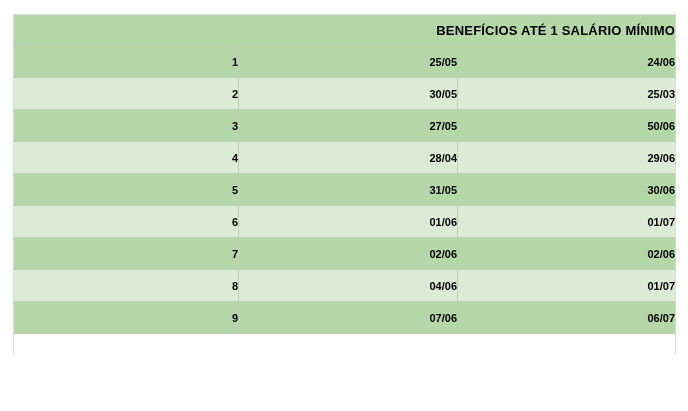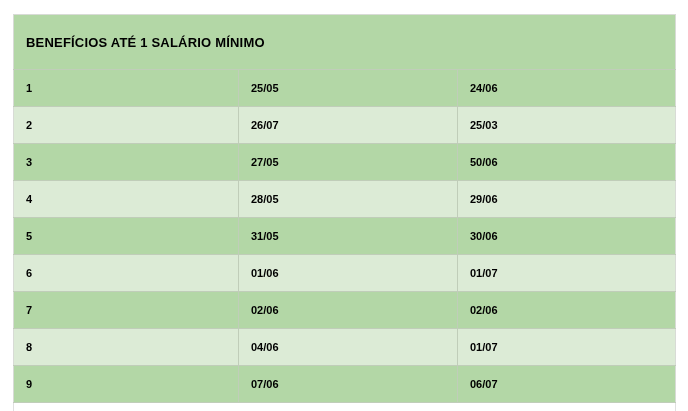--- a/index.html
+++ b/index.html
@@ -22,25 +22,25 @@
   table.benefits-table {
     position: absolute;
     left: 13px;
     top: 14px;
     width: 662px;
     border-collapse: collapse;
     table-layout: fixed;
   }
   th, td {
     border: 1px solid var(--grid-border, #c6d0bf);
-    text-align: left;
+    text-align: right;
     vertical-align: middle;
     font-weight: bold;
     color: var(--text, #000000);
-    padding: 12px;
+    padding: 0;
     overflow: hidden;
     white-space: nowrap;
     margin-left: 20px;
   }
   tr > *:first-child { border-left-color: var(--outer-border, #d8dbd6); }
   tr > *:last-child  { border-right-color: var(--outer-border, #d8dbd6); }
   thead tr:first-child th { border-top-color: var(--outer-border, #d8dbd6); }
 
   tr.title-row th {
     height: 30px;
@@ -85,31 +85,31 @@
       </tr>
     </thead>
     <tbody id="rows-body">
         <tr class="row-odd">
           <td>1</td>
           <td>25/05</td>
           <td>24/06</td>
         </tr>
         <tr class="row-even">
           <td>2</td>
-          <td>26/07</td>
+          <td>30/05</td>
           <td>25/03</td>
         </tr>
         <tr class="row-odd">
           <td>3</td>
           <td>27/05</td>
           <td>50/06</td>
         </tr>
         <tr class="row-even">
           <td>4</td>
-          <td>28/05</td>
+          <td>28/04</td>
           <td>29/06</td>
         </tr>
         <tr class="row-odd">
           <td>5</td>
           <td>31/05</td>
           <td>30/06</td>
         </tr>
         <tr class="row-even">
           <td>6</td>
           <td>01/06</td>

